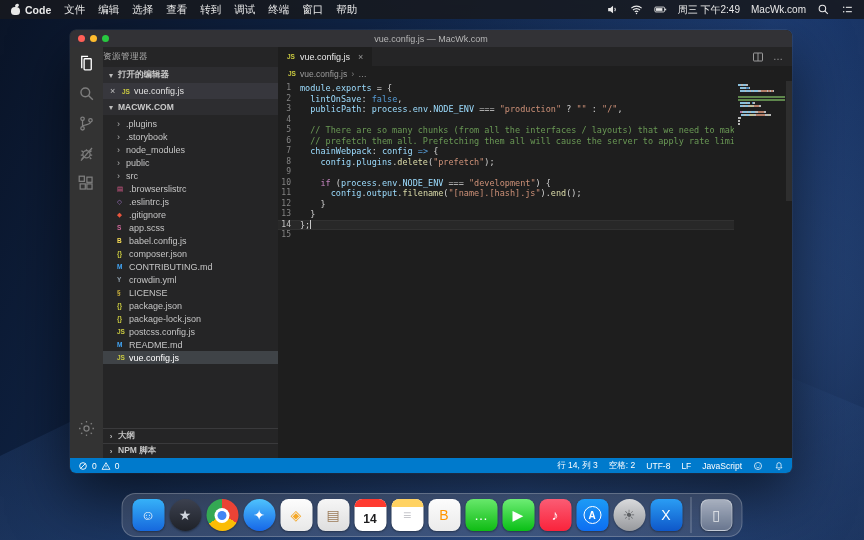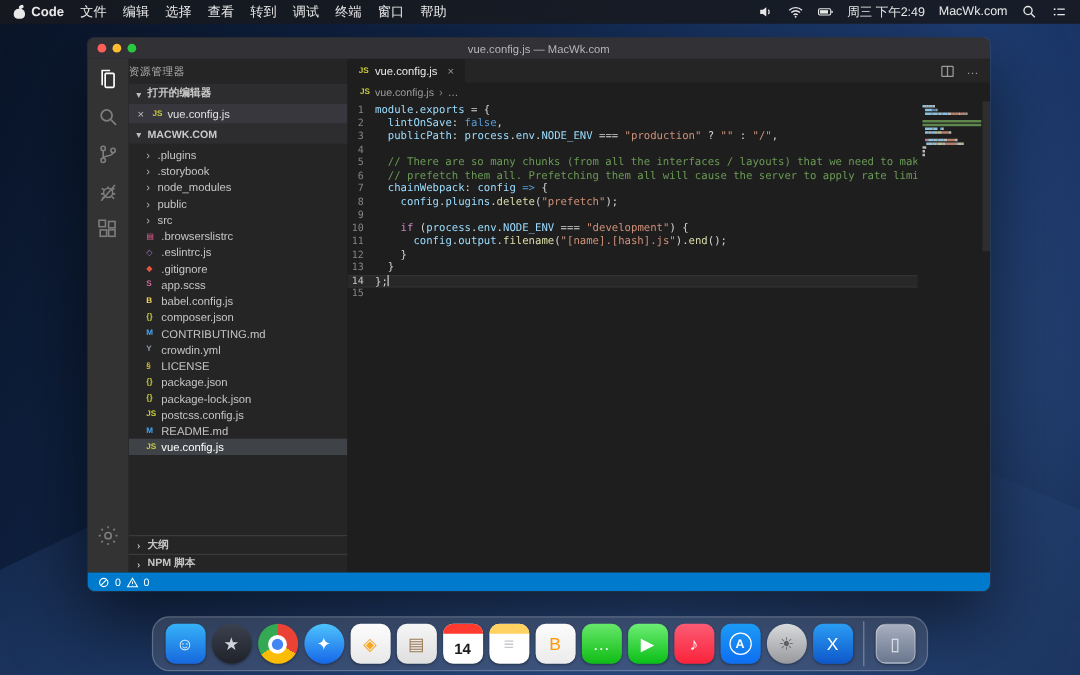--- a/index.html
+++ b/index.html
@@ -43,21 +43,21 @@
 
   
   .activitybar { width:33px; flex:none; background:#333333; display:flex; flex-direction:column; align-items:center; padding-top:7px; gap:11px; }
   .ab-ic { width:19px; height:19px; color:#7e7e7e; flex:none; cursor:pointer; }
   .ab-ic.active { color:#ffffff; }
   .ab-spacer { flex:1; }
   .ab-bottom { margin-bottom:20px; }
 
   
   .sidebar { width:175px; flex:none; background:#252526; display:flex; flex-direction:column; color:#c5c5c5; min-height:0; }
-  .sb-title { height:20px; line-height:20px; font-size:8.5px; color:#b0b0b0; letter-spacing:.5px; flex:none; }
+  .sb-title { height:20px; line-height:20px; font-size:8.5px; color:#b0b0b0; letter-spacing:.5px; flex:none;font-family:Liberation Mono, monospace; }
   .sb-sec { height:16px; flex:none; display:flex; align-items:center; gap:3px; padding-left:4px; background:#2d2d30; font-weight:bold; font-size:8.5px; color:#cacaca; }
   .sb-chev { font-size:8px; color:#bdbdbd; width:8px; text-align:center; }
   .open-row { height:16px; flex:none; display:flex; align-items:center; gap:4px; padding-left:7px; background:#37373d; font-size:9px; color:#e0e0e0; }
   .close-x { color:#c0c0c0; font-size:9px; width:8px; }
   .badge-js { font-size:6.5px; font-weight:bold; color:#cbcb41; }
   .tree { flex:1; overflow:hidden; padding-top:2px; }
   .trow { height:13px; display:flex; align-items:center; padding-left:14px; font-size:9px; color:#c5c5c5; white-space:nowrap; cursor:pointer; }
   .trow .fchev { width:9px; color:#b0b0b0; font-size:9px; }
   .trow .ficon { width:12px; font-size:6.5px; font-weight:bold; text-align:left; }
   .trow.sel { background:#3f4347; color:#ffffff; }
@@ -459,20 +459,37 @@
             <path d="M6.5 17.5l11-11"></path>
           </svg>
         <span class="sb-item">0</span>
         <svg class="st-ic" viewBox="0 0 24 24" fill="none" stroke="currentColor" stroke-width="2">
             <path d="M12 4L2.5 20h19L12 4z"></path>
             <path d="M12 10v5"></path>
             <circle cx="12" cy="17.6" r="0.6" fill="currentColor" stroke="none"></circle>
           </svg>
         <span class="sb-item">0</span>
       </div>
+      <div class="sb-right">
+        <span class="sb-item">行 14, 列 3</span>
+        <span class="sb-item">空格: 2</span>
+        <span class="sb-item">UTF-8</span>
+        <span class="sb-item">LF</span>
+        <span class="sb-item">JavaScript</span>
+        <svg class="st-ic" viewBox="0 0 24 24" fill="none" stroke="currentColor" stroke-width="1.8">
+            <circle cx="12" cy="12" r="8.5"></circle>
+            <circle cx="9" cy="10" r="0.8" fill="currentColor" stroke="none"></circle>
+            <circle cx="15" cy="10" r="0.8" fill="currentColor" stroke="none"></circle>
+            <path d="M8.5 14.5c2 2 5 2 7 0"></path>
+          </svg>
+        <svg class="st-ic" viewBox="0 0 24 24" fill="none" stroke="currentColor" stroke-width="1.8">
+            <path d="M12 4a5 5 0 0 0-5 5v4.2L5 16.5h14L17 13.2V9a5 5 0 0 0-5-5z"></path>
+            <path d="M10 19a2 2 0 0 0 4 0"></path>
+          </svg>
+      </div>
     </div>
   </div>
 
   <div class="dock">
       <div class="dock-item">
         <div class="dock-icon" style="background: linear-gradient(rgb(54, 177, 248), rgb(22, 104, 221));">
           <span class="dock-glyph" style="color: rgb(255, 255, 255);">☺</span>
         </div>
       </div>
       <div class="dock-item">

